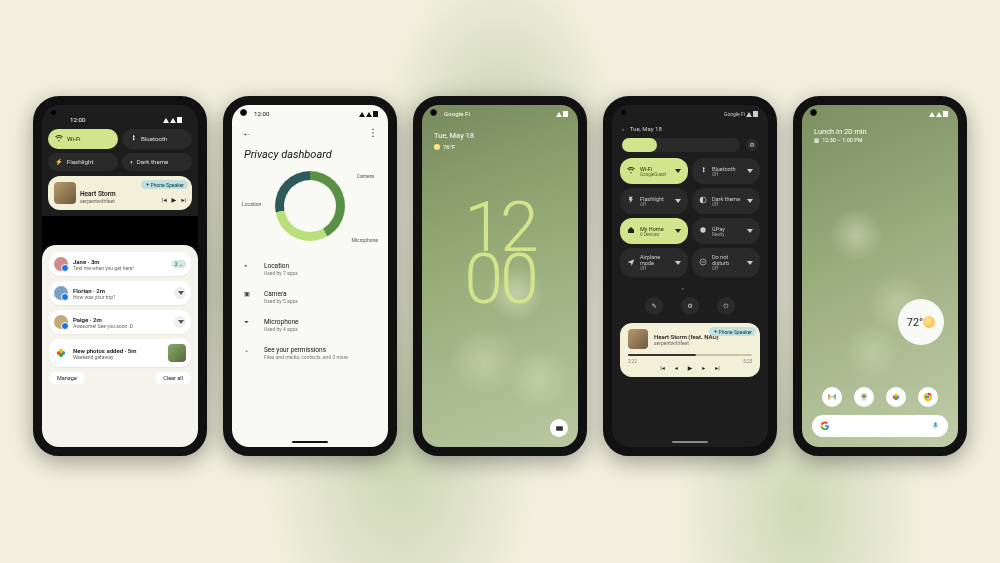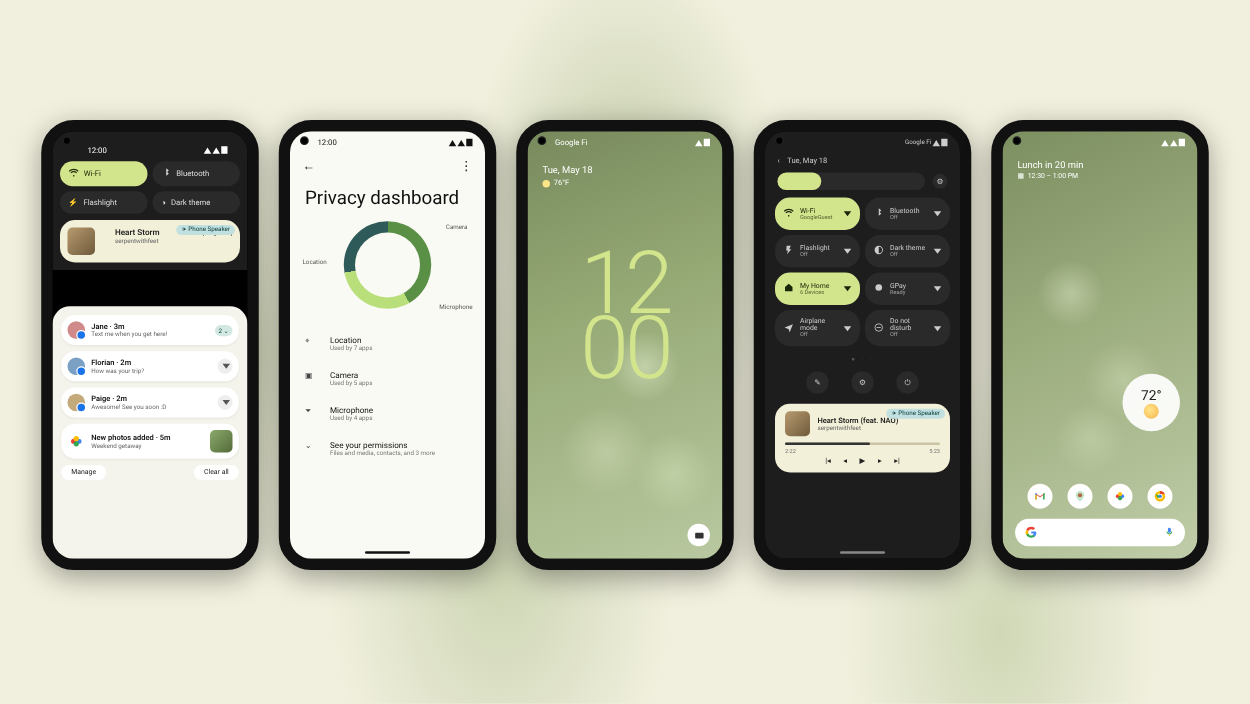--- a/index.html
+++ b/index.html
@@ -62,21 +62,21 @@
   .notif .title{font-weight:600;font-size:6px;}
   .notif .sub{color:#666;font-size:5px;}
   .notif .expand{width:12px;height:12px;border-radius:50%;background:#eee;display:flex;align-items:center;justify-content:center;color:#555;}
   .notif .imgthumb{width:18px;height:18px;border-radius:4px;background:linear-gradient(135deg,#8aa96b,#556b3a);}
   .btns-row{display:flex;justify-content:space-between;margin-top:2px;}
   .pill-btn{background:#fff;border-radius:10px;padding:3px 8px;font-size:5.5px;color:#222;}
 
   
   .p2 .scr{background:#fafaf4;color:#111;}
   .p2 .hdr{display:flex;align-items:center;justify-content:space-between;padding:8px 10px;}
-  .p2 h1{font-size:15px;font-weight:400;margin:2px 12px 10px;}
+  .p2 h1{font-size:11px;font-weight:400;margin:2px 12px 10px;font-style:italic;}
   .donut{width:70px;height:70px;border-radius:50%;margin:4px auto;
     background:conic-gradient(#5a8f46 0 150deg,#b8df7a 150deg 260deg,#2f5a5a 260deg 360deg);position:relative;}
   .donut::after{content:"";position:absolute;inset:9px;background:#fafaf4;border-radius:50%;}
   .donut .center{position:absolute;inset:0;display:flex;flex-direction:column;align-items:center;justify-content:center;font-size:5px;color:#555;}
   .donut .center .big{font-size:7px;color:#111;}
   .legend{position:absolute;font-size:5px;color:#555;}
   .p2 .list{padding:0 12px;margin-top:14px;}
   .p2 .item{display:flex;gap:10px;padding:7px 0;}
   .p2 .item .i{width:10px;color:#444;}
   .p2 .item .t1{font-size:6.5px;color:#111;}
@@ -120,21 +120,21 @@
   
   .p5 .scr{background:linear-gradient(155deg,#7c8f60 0%,#9cad7e 45%,#c0cda9 100%);}
   .p5 .overlay{position:absolute;inset:0;
     background:
       radial-gradient(circle 38px at 35% 38%,rgba(225,235,205,0.45),transparent 70%),
       radial-gradient(circle 44px at 62% 58%,rgba(215,228,190,0.4),transparent 70%),
       radial-gradient(circle 40px at 45% 72%,rgba(210,225,185,0.4),transparent 70%);}
   .p5 .event{position:absolute;top:22px;left:12px;color:#fff;}
   .p5 .event .t1{font-size:7.5px;}
   .p5 .event .t2{font-size:5.5px;display:flex;align-items:center;gap:3px;margin-top:1px;}
-  .p5 .wwidget{position:absolute;top:194px;right:14px;background:rgba(255,255,255,0.92);border-radius:50%;width:46px;height:46px;display:flex;flex-direction:column;align-items:center;justify-content:center;color:#222;}
+  .p5 .wwidget{position:absolute;top:194px;right:14px;background:rgba(255,255,255,0.92);border-radius:50%;width:46px;height:46px;display:flex;flex-direction:row;align-items:center;justify-content:center;color:#222;}
   .p5 .wwidget .deg{font-size:11px;}
   .p5 .wwidget .wsun{width:12px;height:12px;border-radius:50%;background:radial-gradient(circle at 40% 40%,#ffe58a,#f7b34c);}
   .p5 .approw{position:absolute;bottom:40px;left:0;right:0;display:flex;justify-content:center;gap:12px;}
   .appicon{width:20px;height:20px;border-radius:50%;background:#fff;display:flex;align-items:center;justify-content:center;}
   .p5 .srch{position:absolute;bottom:10px;left:10px;right:10px;height:22px;background:#fff;border-radius:12px;display:flex;align-items:center;padding:0 8px;gap:6px;}
   .g-logo{width:10px;height:10px;}
 </style>
 </head>
 <body>
 
@@ -180,21 +180,21 @@
           <div class="chip chip-dark" style="flex:1;">
             <span>◑</span>
             <span>Dark theme</span>
           </div>
         </div>
         <div class="mediacard">
           <div style="position:absolute;top:4px;right:4px;" class="badge">
             <span>🕩</span>
             <span>Phone Speaker</span>
           </div>
-          <div style="display:flex;gap:16px;align-items:flex-start;">
+          <div style="display:flex;gap:4px;align-items:flex-end;">
             <div style="width:22px;height:22px;border-radius:4px;background:linear-gradient(135deg,#b89a6e,#6e5a3c);"></div>
             <div style="flex:1;">
               <div style="font-size:6.5px;font-weight:600;">Heart Storm</div>
               <div style="font-size:5px;color:#666;">serpentwithfeet</div>
             </div>
             <div style="display:flex;gap:5px;color:#222;">
               <span>|◂</span>
               <span>▶</span>
               <span>▸|</span>
             </div>

